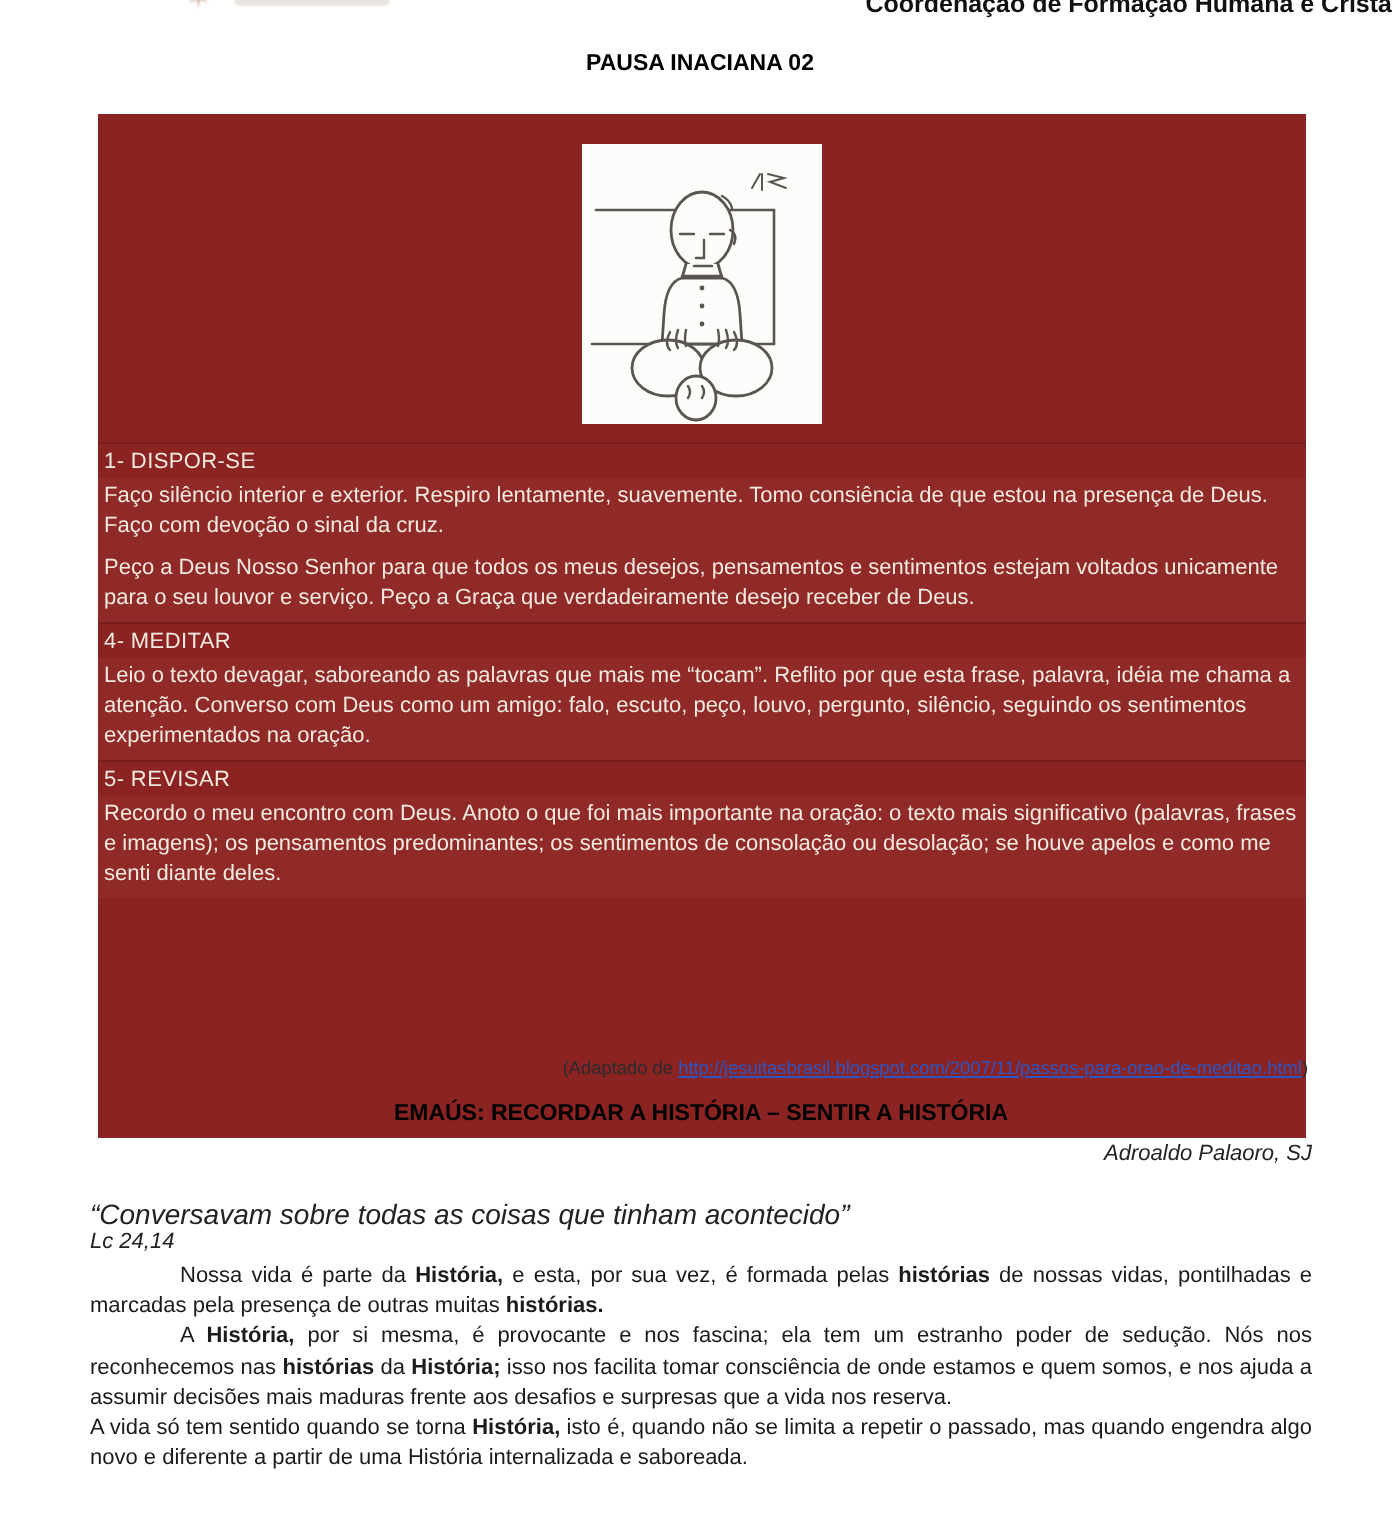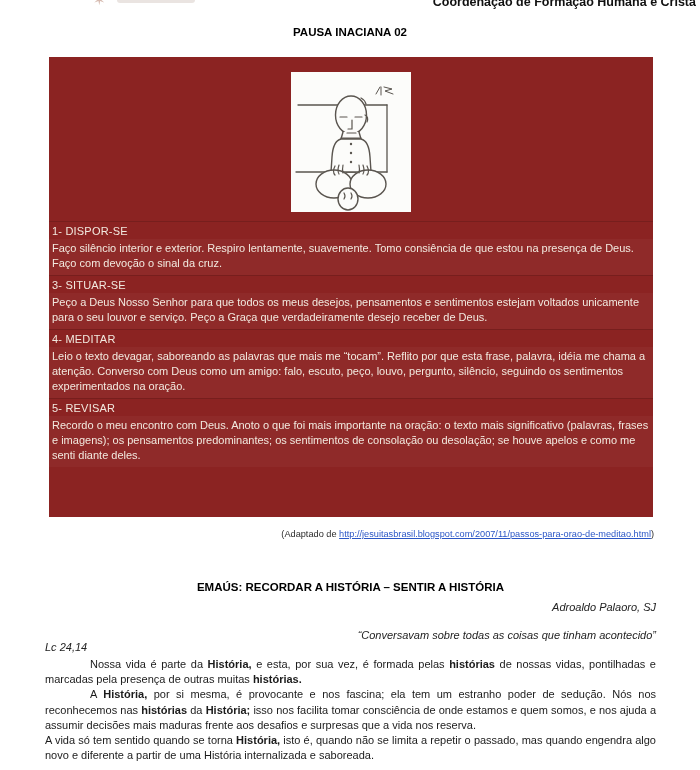--- a/index.html
+++ b/index.html
@@ -8,42 +8,42 @@
     font-family:"Liberation Sans","DejaVu Sans",sans-serif;color:#1a1a1a;
   }
   
   .logo-fragment{position:absolute;left:85px;top:-8px;width:120px;height:20px;opacity:.55;filter:blur(.6px);}
   .logo-star{position:absolute;left:8px;top:0;width:16px;height:16px;color:#b5836f;font-size:15px;line-height:16px;}
   .logo-smudge{position:absolute;left:32px;top:4px;width:78px;height:7px;background:#cfc2ba;border-radius:3px;opacity:.8;}
   .org-line{position:absolute;top:-5px;right:4px;font-size:12.5px;font-weight:700;color:#111;line-height:15px;white-space:nowrap;}
   .doc-title{position:absolute;top:26px;left:0;right:0;text-align:center;font-size:11.5px;font-weight:700;color:#000;}
   
   .prayer-box{
-    position:absolute;left:49px;top:57px;width:604px;height:460px;overflow:hidden;
+    position:absolute;left:49px;top:57px;width:604px;height:512px;overflow:hidden;
     background:var(--red,#8B2322);color:var(--box-text,#F2E9DF);
   }
   .figure-wrap{display:flex;justify-content:center;padding-top:15px;}
   .figure{width:120px;height:140px;background:#FCFCFA;display:block;}
   .steps{margin-top:9px;font-size:11px;}
   .step-heading{
     padding:3px 3px 1px 3px;line-height:13px;letter-spacing:.2px;
     border-top:1px solid rgba(0,0,0,0.14);
   }
   .step-body{
     padding:2px 4px 4px 3px;line-height:15px;text-align:left;
     background:rgba(255,255,255,0.035);
   }
   
   .attribution{position:absolute;top:529px;right:46px;font-size:9.2px;color:#2b2b2b;}
   .attribution a{color:var(--link,#2A56C6);text-decoration:underline;}
   
-  .article{position:absolute;left:45px;top:581px;width:611px;}
+  .article{position:absolute;left:45px;top:551px;width:611px;}
   .article-heading{margin:0;text-align:center;font-size:11.5px;font-weight:700;color:#000;}
   .article-author{margin:8px 0 0 0;text-align:right;font-size:11px;font-style:italic;color:#222;}
-  .article-quote{margin:16px 0 0 0;text-align:right;font-size:11px;font-style:italic;color:#222;}
+  .article-quote{margin:16px 0 0 0;font-size:14px;font-style:italic;color:#222;}
   .article-quote-ref{margin:0;font-size:11px;font-style:italic;color:#222;}
   .article-body{margin-top:4px;}
   .body-para{margin:0;font-size:11px;line-height:15.2px;text-align:justify;color:#1b1b1b;}
   .body-para.indent{text-indent:45px;}
   .body-para .b{font-weight:700;}
 </style>
 </head>
 <body>
 
 <div class="page">
@@ -94,21 +94,20 @@
           <circle cx="60" cy="90" r="1.2" fill="#5a554f" stroke="none"></circle>
           <path d="M44 94 q-3 6 0 9 m4 -10 q-2 6 0 9 m4 -9 q-1 5 0 8"></path>
           <path d="M76 94 q3 6 0 9 m-4 -10 q2 6 0 9 m-4 -9 q1 5 0 8"></path>
           <path d="M53 121 q2 3 0 6 m7 -6 q2 3 0 6"></path>
         </g>
       </svg>
     </div>
     <div class="steps">
         <div class="step-heading">1- DISPOR-SE</div>
         <div class="step-body">Faço silêncio interior e exterior. Respiro lentamente, suavemente. Tomo consiência de que estou na presença de Deus. Faço com devoção o sinal da cruz.</div>
-        <div class="step-heading">3- SITUAR-SE</div>
         <div class="step-body">Peço a Deus Nosso Senhor para que todos os meus desejos, pensamentos e sentimentos estejam voltados unicamente para o seu louvor e serviço. Peço a Graça que verdadeiramente desejo receber de Deus.</div>
         <div class="step-heading">4- MEDITAR</div>
         <div class="step-body">Leio o texto devagar, saboreando as palavras que mais me “tocam”. Reflito por que esta frase, palavra, idéia me chama a atenção. Converso com Deus como um amigo: falo, escuto, peço, louvo, pergunto, silêncio, seguindo os sentimentos experimentados na oração.</div>
         <div class="step-heading">5- REVISAR</div>
         <div class="step-body">Recordo o meu encontro com Deus. Anoto o que foi mais importante na oração: o texto mais significativo (palavras, frases e imagens); os pensamentos predominantes; os sentimentos de consolação ou desolação; se houve apelos e como me senti diante deles.</div>
       </div>
   </div>
 
   <div class="attribution">
     <span>(Adaptado de </span><a href="#">http://jesuitasbrasil.blogspot.com/2007/11/passos-para-orao-de-meditao.html</a><span>)</span>

